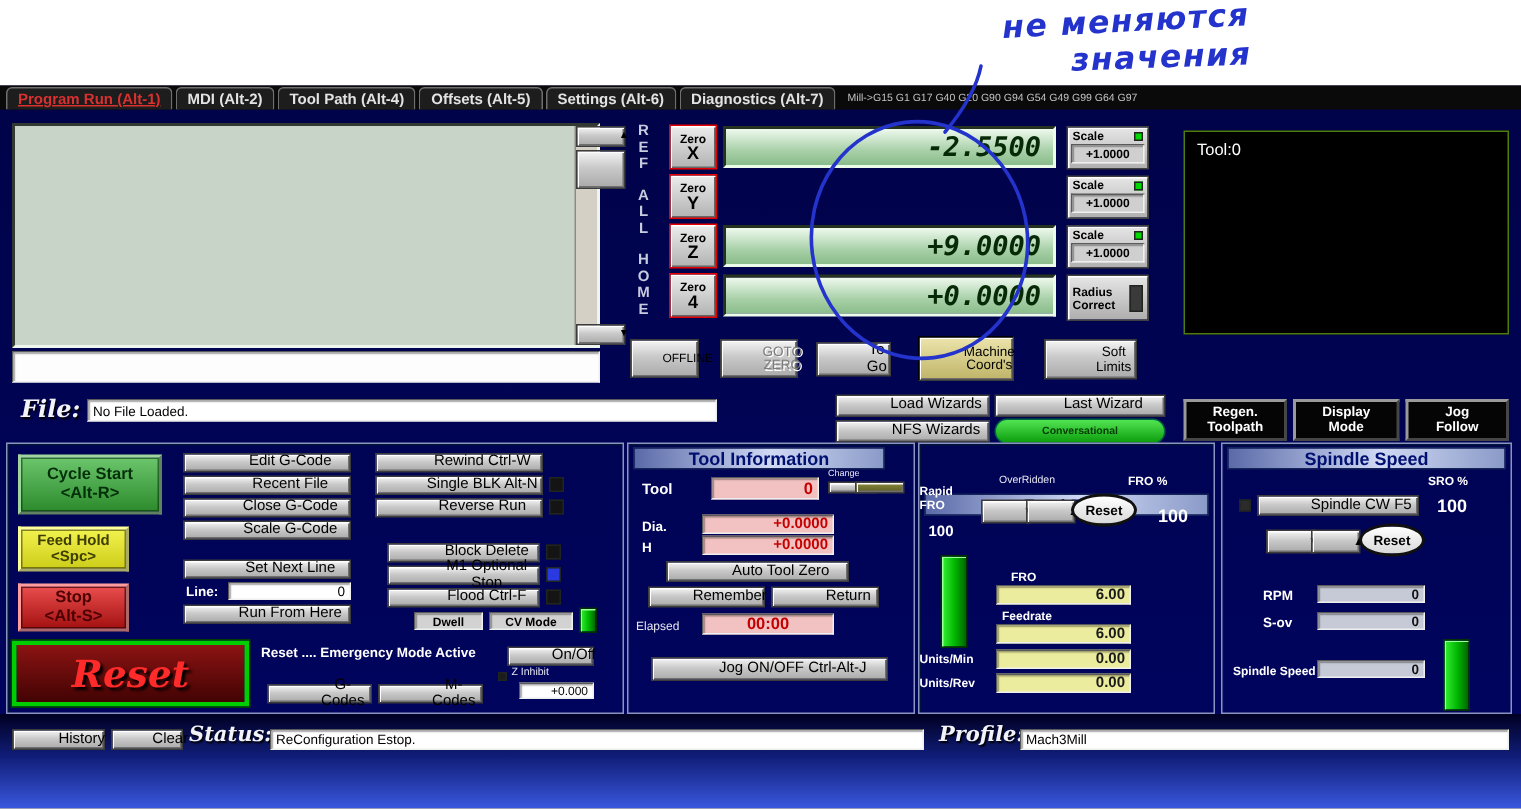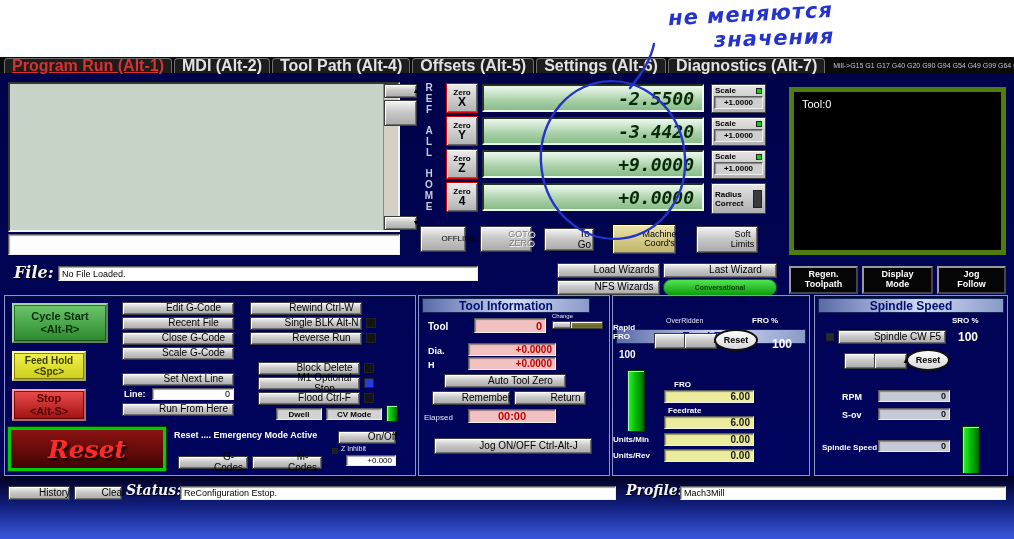--- a/index.html
+++ b/index.html
@@ -27,21 +27,21 @@
        border-color:#24321f #eafce8 #eafce8 #24321f;color:#062a06;font-weight:bold;font-style:italic;
        font-size:18px;display:flex;align-items:center;justify-content:flex-end;padding-right:8px;
        font-family:"DejaVu Sans Mono",monospace;}
   .led{border:1px solid #20251f;}
   .oval{background:linear-gradient(#ffffff,#d8d8d8);border:2px solid #101010;border-radius:50%;
        font-size:9px;font-weight:bold;color:#000;display:flex;align-items:center;justify-content:center;cursor:pointer;}
   .vgreen{background:linear-gradient(90deg,#34f034,#00b400 55%,#006400);border:1px solid #002f00;
        box-shadow:inset 1px 1px 0 #9cff9c;}
   .tab{display:flex;align-items:center;height:15px;padding:0 7px;margin-right:2px;background:#1d1d1d;
        border:1px solid #6f6f6f;border-bottom:none;border-radius:4px 4px 0 0;color:#e3e3e3;
-       font-size:16px;font-weight:bold;cursor:pointer;white-space:nowrap;}
+       font-size:10px;font-weight:bold;cursor:pointer;white-space:nowrap;}
   .panelframe{border:1px solid #8b93c0;box-shadow:inset 1px 1px 0 #00133a;}
   .fancylbl{font-family:"DejaVu Serif",serif;font-style:italic;font-weight:bold;color:#f2f2fa;
        text-shadow:1px 1px 1px #000;}
 </style>
 </head>
 <body>
 
 <div id="root">
 
   <div class="abs" style="left:0;top:57px;width:1014px;height:482px;background:linear-gradient(180deg,#000348,#000460);"></div>
@@ -85,21 +85,20 @@
   <div class="abs" style="left:446px;top:83px;width:32px;height:30px;border:1px solid #e40000;background:linear-gradient(#ececec,#b2b2b2);box-shadow:inset 1px 1px 0 #fff,inset -1px -1px 0 #666;display:flex;flex-direction:column;align-items:center;justify-content:center;cursor:pointer;">
     <span style="font-size:8px;font-weight:bold;">Zero</span>
     <span style="font-size:12px;font-weight:bold;line-height:11px;">X</span>
   </div>
   <div class="abs dro" style="left:482px;top:84px;width:222px;height:28px;">-2.5500</div>
 
   <div class="abs" style="left:446px;top:116px;width:32px;height:30px;border:1px solid #e40000;background:linear-gradient(#ececec,#b2b2b2);box-shadow:inset 1px 1px 0 #fff,inset -1px -1px 0 #666;display:flex;flex-direction:column;align-items:center;justify-content:center;cursor:pointer;">
     <span style="font-size:8px;font-weight:bold;">Zero</span>
     <span style="font-size:12px;font-weight:bold;line-height:11px;">Y</span>
   </div>
-  <div class="abs dro" style="left:482px;top:117px;width:222px;height:28px;">-3.4420</div>
 
   <div class="abs" style="left:446px;top:149px;width:32px;height:30px;border:1px solid #e40000;background:linear-gradient(#ececec,#b2b2b2);box-shadow:inset 1px 1px 0 #fff,inset -1px -1px 0 #666;display:flex;flex-direction:column;align-items:center;justify-content:center;cursor:pointer;">
     <span style="font-size:8px;font-weight:bold;">Zero</span>
     <span style="font-size:12px;font-weight:bold;line-height:11px;">Z</span>
   </div>
   <div class="abs dro" style="left:482px;top:150px;width:222px;height:28px;">+9.0000</div>
 
   <div class="abs" style="left:446px;top:182px;width:32px;height:30px;border:1px solid #e40000;background:linear-gradient(#ececec,#b2b2b2);box-shadow:inset 1px 1px 0 #fff,inset -1px -1px 0 #666;display:flex;flex-direction:column;align-items:center;justify-content:center;cursor:pointer;">
     <span style="font-size:8px;font-weight:bold;">Zero</span>
     <span style="font-size:12px;font-weight:bold;line-height:11px;">4</span>
@@ -136,21 +135,21 @@
 
   <div class="btn abs prel" style="left:420px;top:226px;width:46px;height:26px;font-size:8px;">OFFLINE</div>
   <div class="btn abs prel" style="left:480px;top:226px;width:52px;height:26px;font-size:9px;color:#7d7d7d;text-shadow:1px 1px 0 #fff;">GOTO
 ZERO</div>
   <div class="btn abs" style="left:544px;top:228px;width:50px;height:23px;font-size:10px;">To Go</div>
   <div class="btn abs prel" style="left:612px;top:224px;width:64px;height:30px;font-size:9px;background:linear-gradient(#ece4ac,#bfb468);border-style:inset;">Machine
 Coord's</div>
   <div class="btn abs prel" style="left:696px;top:226px;width:62px;height:27px;font-size:9px;">Soft
 Limits</div>
 
-  <div class="abs" style="left:789px;top:87px;width:217px;height:168px;background:#000;border:5px solid #4d7c0f;">
+  <div class="abs" style="left:789px;top:87px;width:217px;height:136px;background:#000;border:1px solid #4d7c0f;">
     <span style="position:absolute;left:8px;top:6px;color:#fff;font-size:11px;">Tool:0</span>
   </div>
 
   <span class="abs fancylbl" style="left:14px;top:263px;font-size:16px;">File:</span>
   <div class="abs sunk" style="left:58px;top:266px;width:420px;height:15px;font-size:9px;">No File Loaded.</div>
 
   <div class="btn abs" style="left:557px;top:263px;width:103px;height:15px;">Load Wizards</div>
   <div class="btn abs" style="left:663px;top:263px;width:114px;height:15px;">Last Wizard</div>
   <div class="btn abs" style="left:557px;top:280px;width:103px;height:15px;">NFS Wizards</div>
   <div class="abs" style="left:663px;top:279px;width:114px;height:17px;border-radius:9px;background:linear-gradient(#52e552,#0c9c0c);border:1px solid #064;color:#043a04;font-size:7px;font-weight:bold;display:flex;align-items:center;justify-content:center;cursor:pointer;">Conversational</div>

